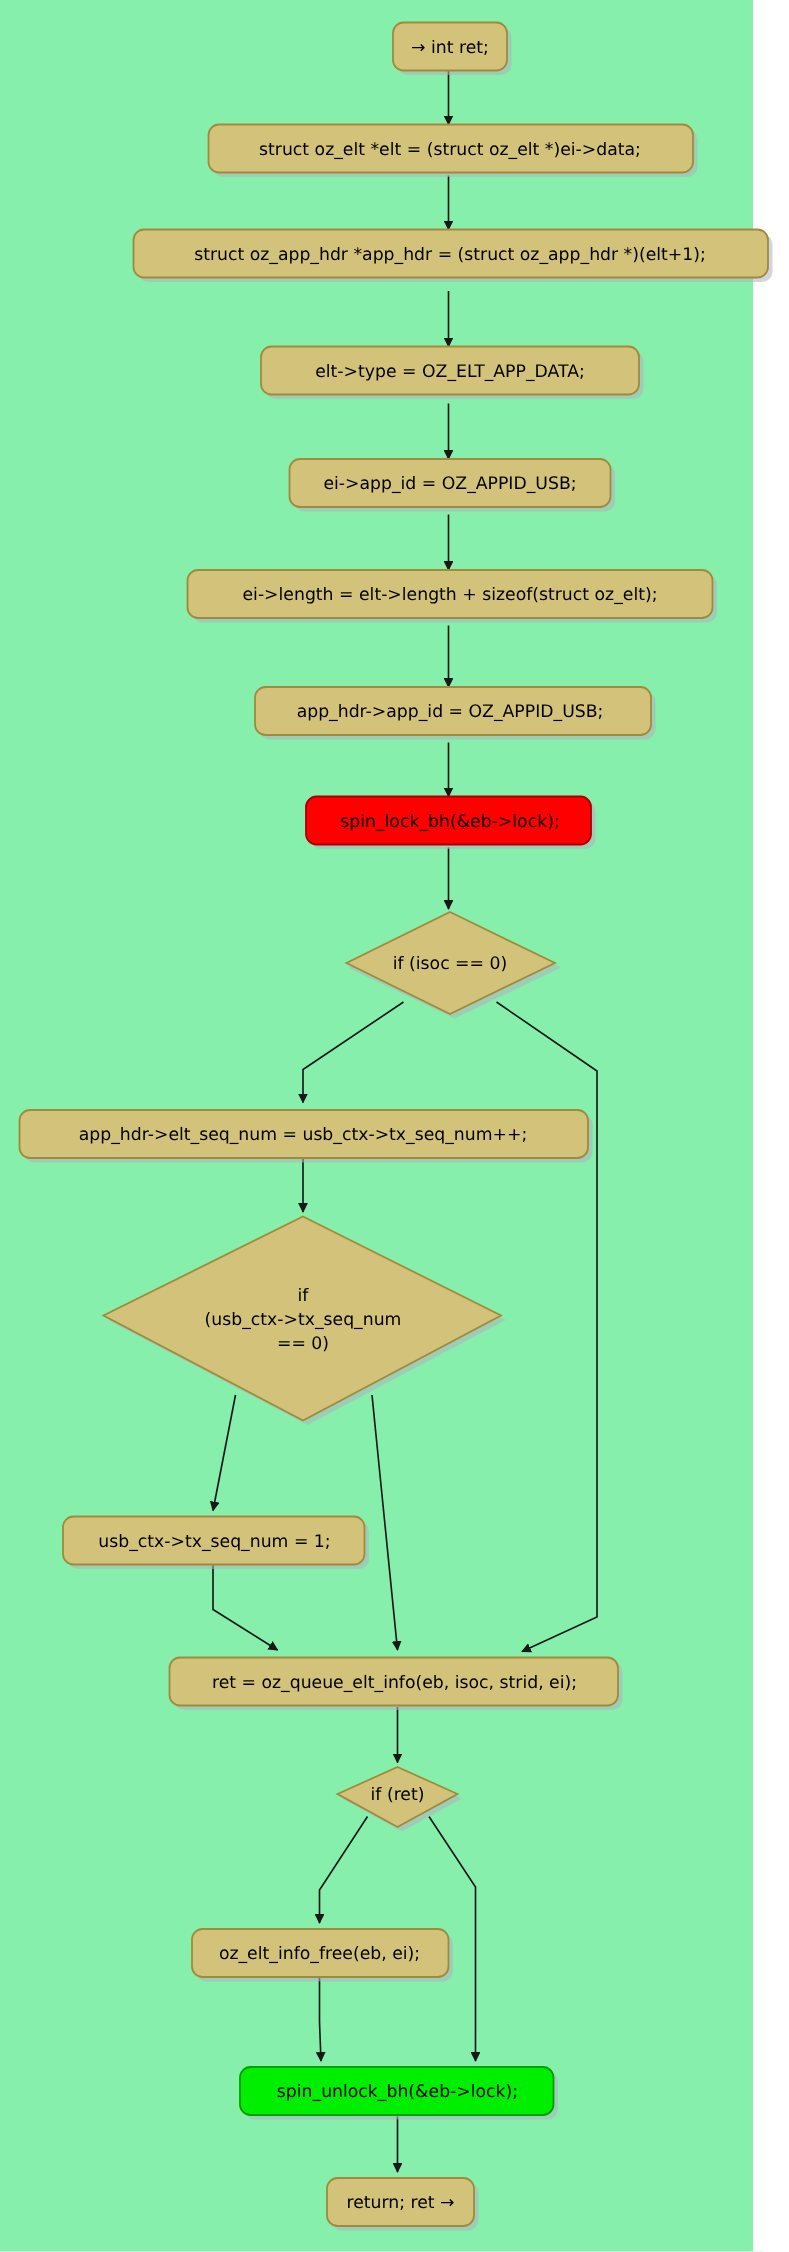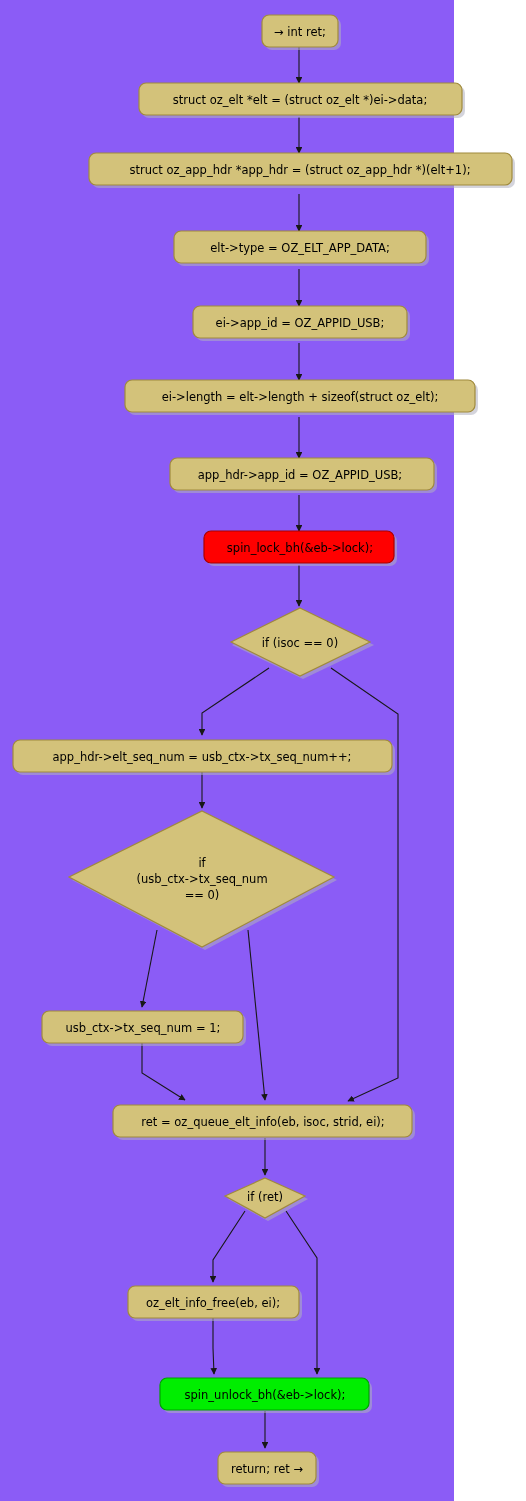--- a/index.html
+++ b/index.html
@@ -8,23 +8,23 @@
     background: #ffffff;
   }
   body {
     width: 526px;
     height: 1501px;
     font-family: "DejaVu Sans", sans-serif;
     overflow: hidden;
   }
   #flow-root {
     position: relative;
-    width: 454px;
+    width: 502px;
     height: 1501px;
-    background: #8b5cf6;
+    background: #86efac;
   }
   svg#flow-svg {
     position: absolute;
     top: 0; left: 0;
     width: 526px;
     height: 1501px;
     display: block;
   }
   .node-text {
     font-family: "DejaVu Sans", sans-serif;

